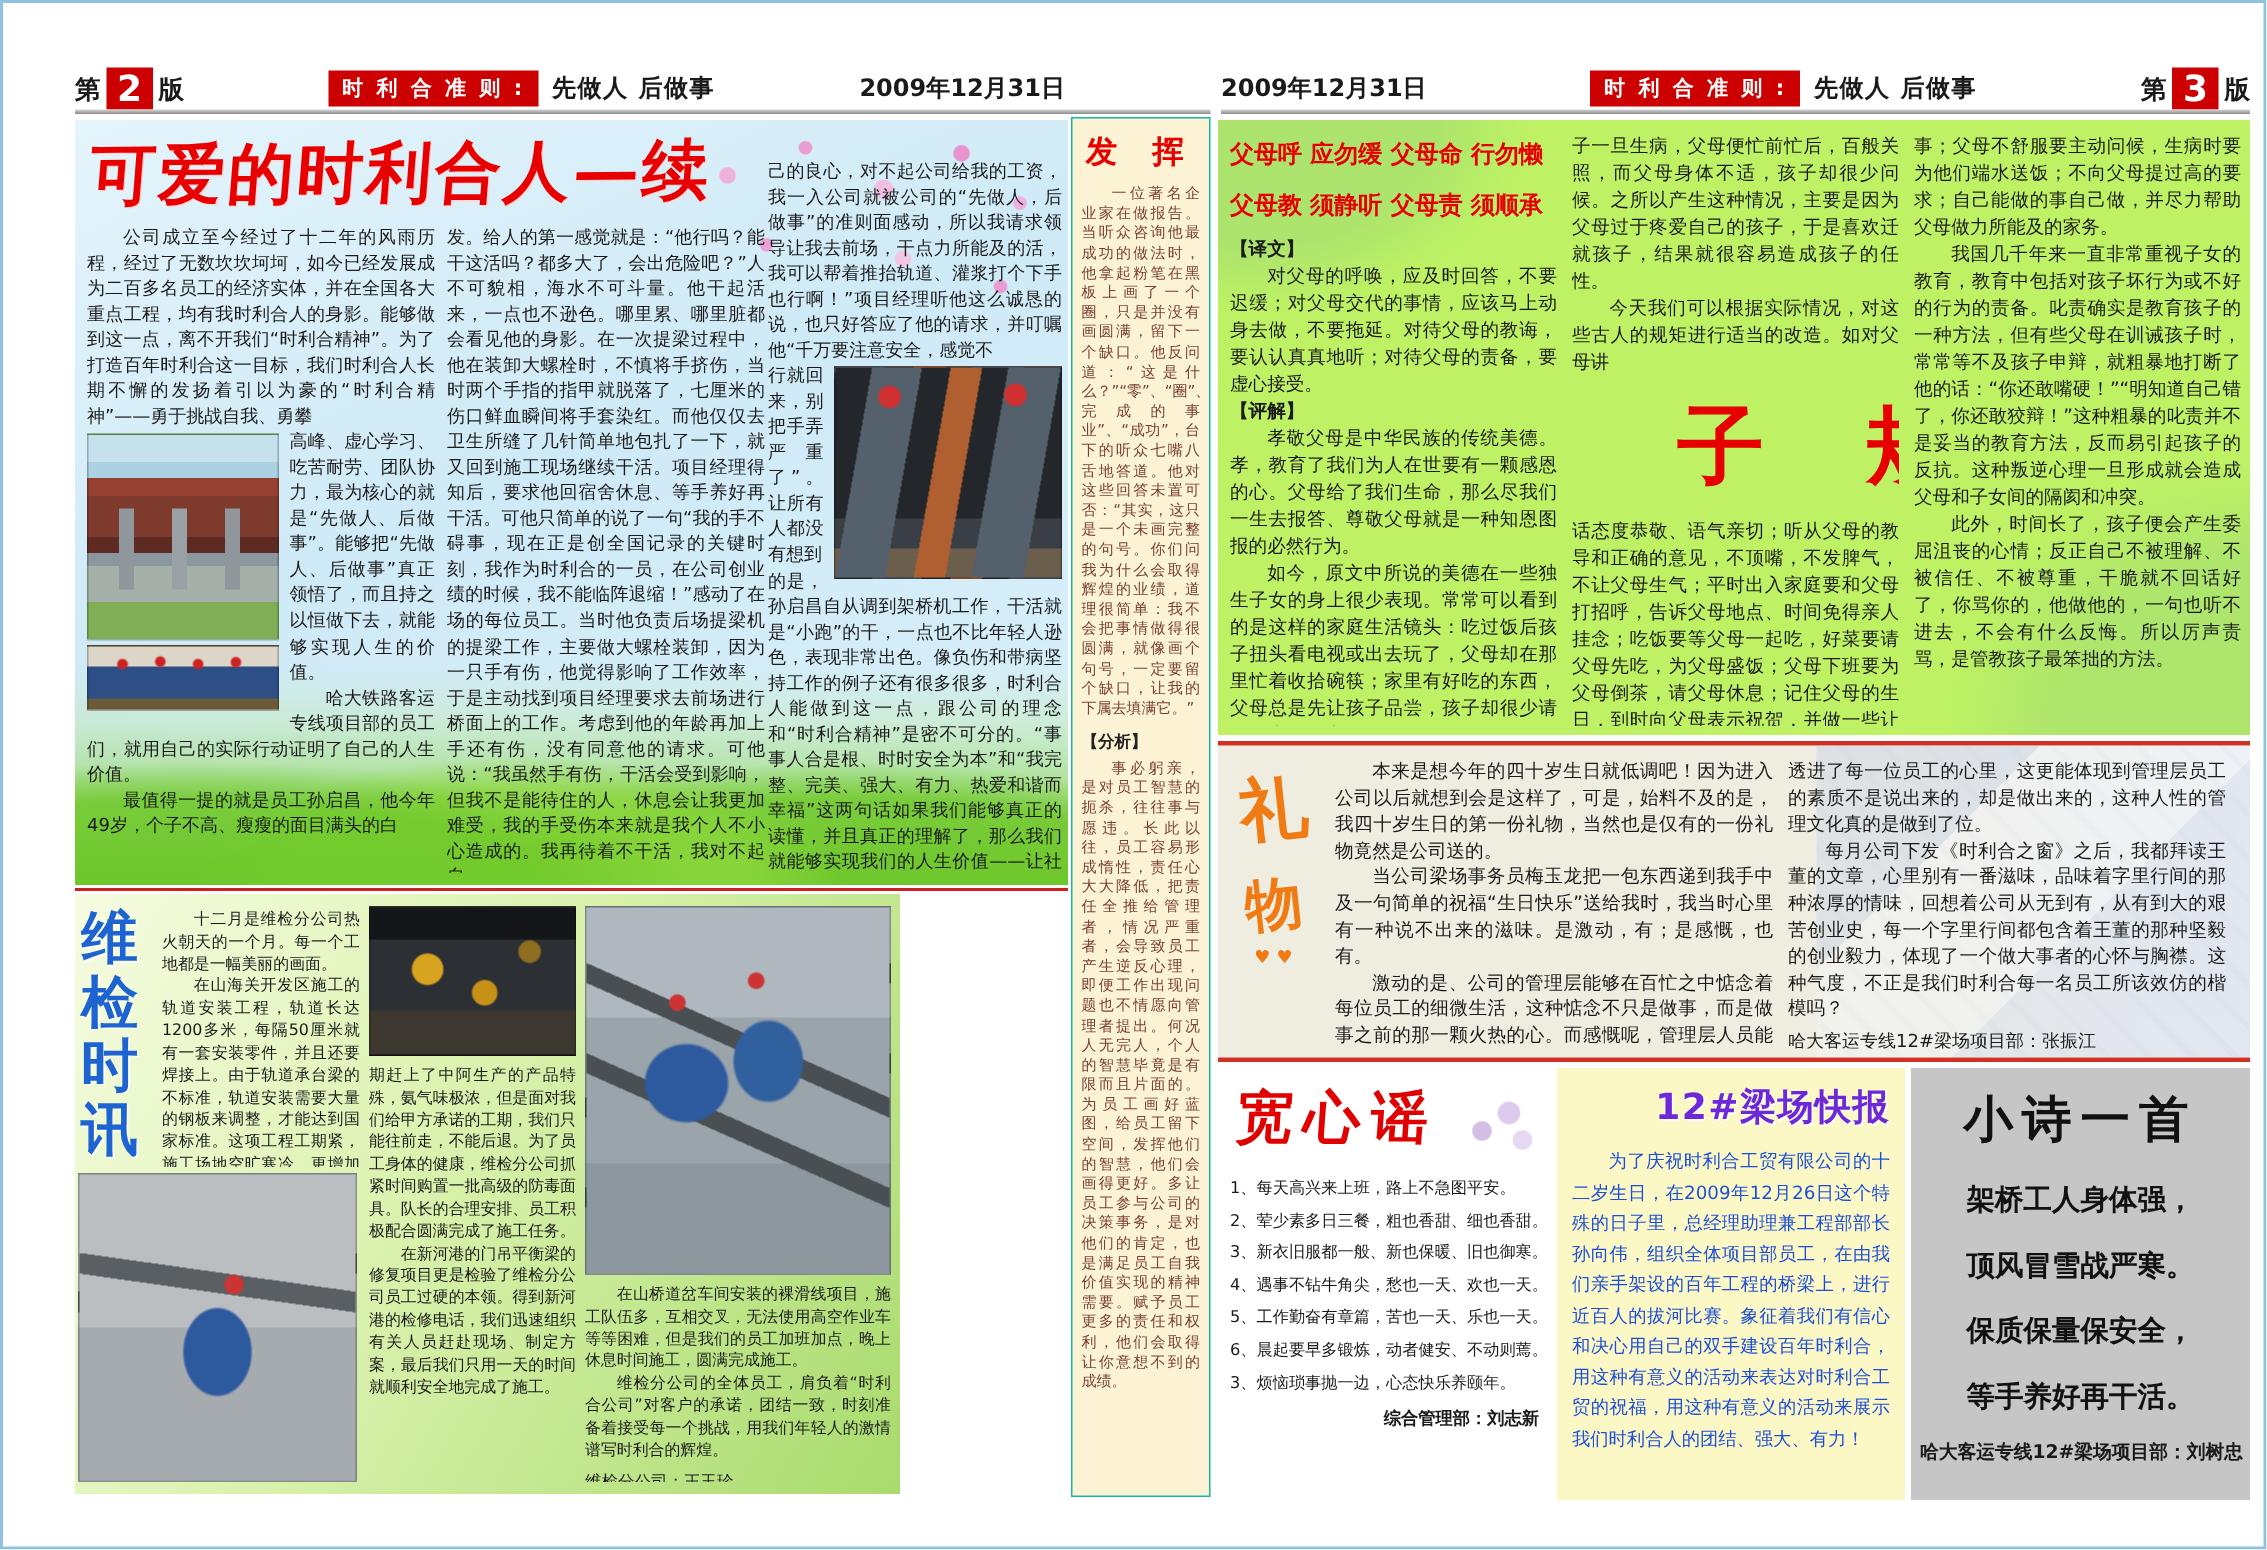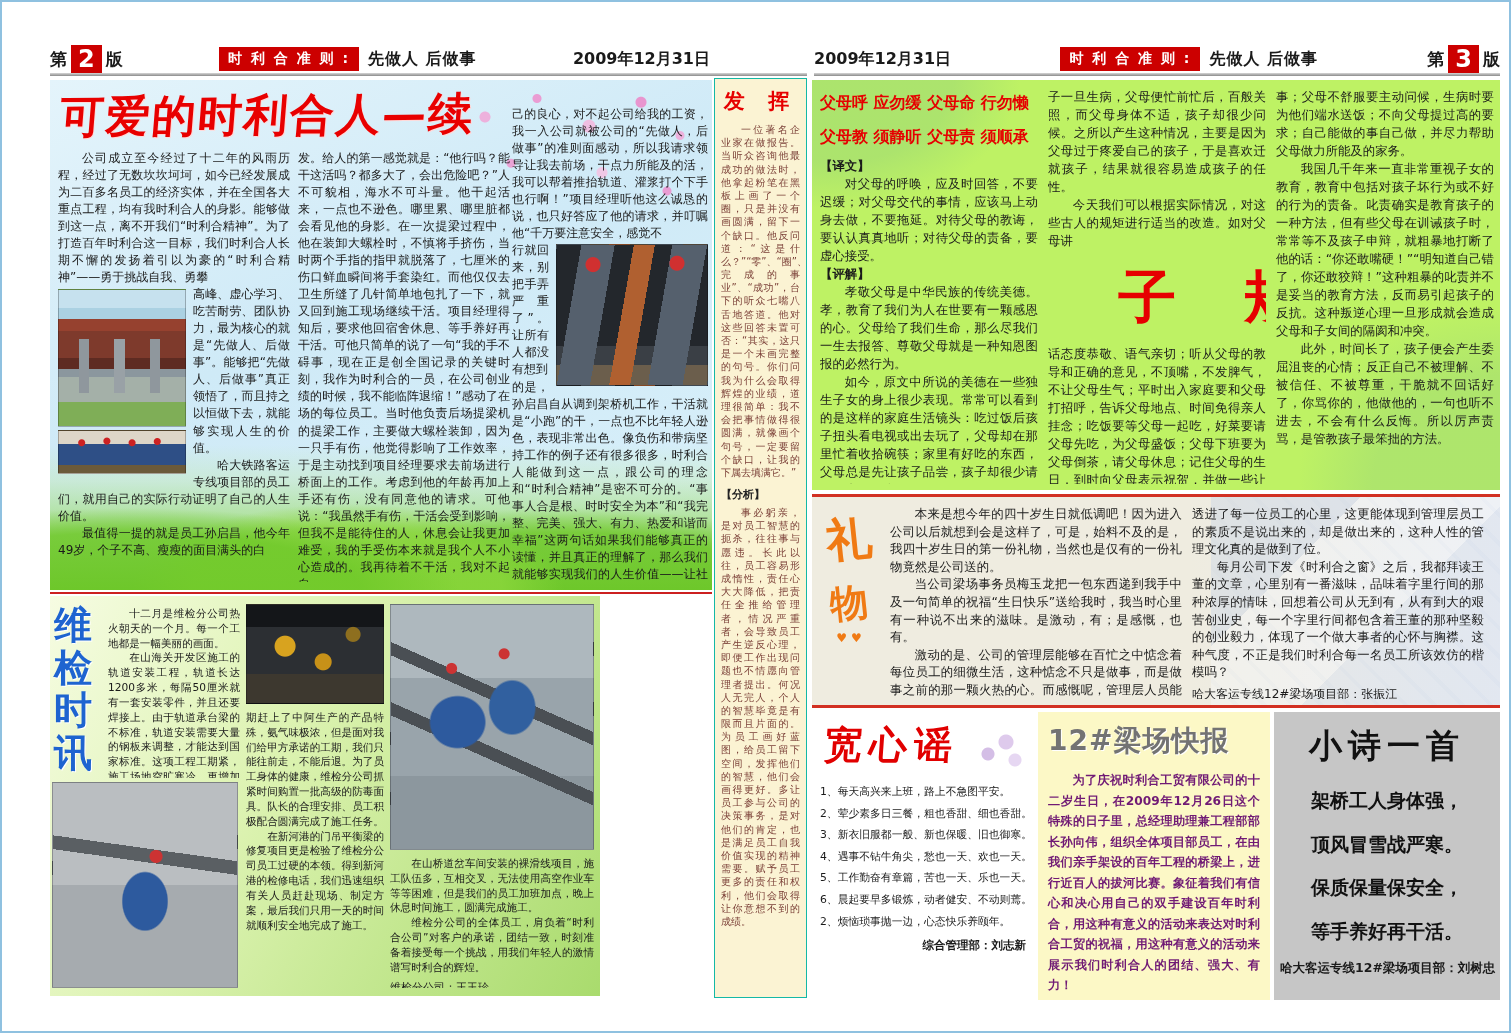--- a/index.html
+++ b/index.html
@@ -147,23 +147,23 @@
   .kuanxin { width:222px; background:#ffffff; padding:6px 8px; position:relative; overflow:hidden; }
   .kuanxin::after { content:""; position:absolute; right:4px; top:6px; width:60px; height:60px; pointer-events:none; opacity:.6;
     background:radial-gradient(circle at 60% 40%, #c9a8e0 0 7px, transparent 8px),
                radial-gradient(circle at 30% 60%, #b893d6 0 6px, transparent 7px),
                radial-gradient(circle at 75% 70%, #d7bdea 0 6px, transparent 7px); }
   .kx-title { font-family:"DejaVu Serif","Liberation Serif",serif; font-weight:bold; color:#e10000;
     font-size:38px; letter-spacing:7px; margin:2px 0 10px 4px; transform:skewX(-4deg); white-space:nowrap; }
   .kx-line { font-size:10.8px; line-height:2.0; white-space:nowrap; }
   .kx-byline { font-size:11.5px; font-weight:bold; text-align:right; margin-top:6px; }
   .kuaibao { width:232px; background:#fcf8c6; padding:8px 10px; overflow:hidden; }
-  .kb-title { text-align:left; font-weight:bold; color:#737373; font-size:28px; letter-spacing:1px;
+  .kb-title { text-align:right; font-weight:bold; color:#6d28d9; font-size:24px; letter-spacing:1px;
     margin:2px 0 10px; text-shadow:1px 1px 0 #ffffff; white-space:nowrap; }
-  .kuaibao .para { font-size:12.2px; line-height:1.68; font-weight:700; color:#701a75; }
+  .kuaibao .para { font-size:12.2px; line-height:1.68; font-weight:400; color:#1d4ed8; }
   .poem { width:226px; background:#c6c6c6; padding:8px 6px; text-align:center; overflow:hidden; }
   .poem-title { font-family:"DejaVu Serif","Liberation Serif",serif; font-weight:bold; color:#111;
     font-size:33px; letter-spacing:6px; margin:4px 0 10px; white-space:nowrap; }
   .poem-line { font-family:"DejaVu Serif","Liberation Serif",serif; font-weight:bold; color:#111;
     font-size:19px; line-height:2.3; white-space:nowrap; }
   .poem-byline { font-size:12.5px; font-weight:bold; margin-top:6px; white-space:nowrap; }
 </style>
 </head>
 <body>
 
@@ -304,21 +304,21 @@
   <div class="band">
 
     <div class="kuanxin">
       <div class="kx-title">宽心谣</div>
       <div class="kx-line">1、每天高兴来上班，路上不急图平安。</div>
       <div class="kx-line">2、荤少素多日三餐，粗也香甜、细也香甜。</div>
       <div class="kx-line">3、新衣旧服都一般、新也保暖、旧也御寒。</div>
       <div class="kx-line">4、遇事不钻牛角尖，愁也一天、欢也一天。</div>
       <div class="kx-line">5、工作勤奋有章篇，苦也一天、乐也一天。</div>
       <div class="kx-line">6、晨起要早多锻炼，动者健安、不动则蔫。</div>
-      <div class="kx-line">2、烦恼琐事抛一边，心态快乐养颐年。</div>
+      <div class="kx-line">3、烦恼琐事抛一边，心态快乐养颐年。</div>
       <div class="kx-byline">综合管理部：刘志新</div>
     </div>
 
     <div class="kuaibao">
       <div class="kb-title">12#梁场快报</div>
       <p class="para indent">为了庆祝时利合工贸有限公司的十二岁生日，在2009年12月26日这个特殊的日子里，总经理助理兼工程部部长孙向伟，组织全体项目部员工，在由我们亲手架设的百年工程的桥梁上，进行近百人的拔河比赛。象征着我们有信心和决心用自己的双手建设百年时利合，用这种有意义的活动来表达对时利合工贸的祝福，用这种有意义的活动来展示我们时利合人的团结、强大、有力！</p>
     </div>
 
     <div class="poem">
       <div class="poem-title">小诗一首</div>

